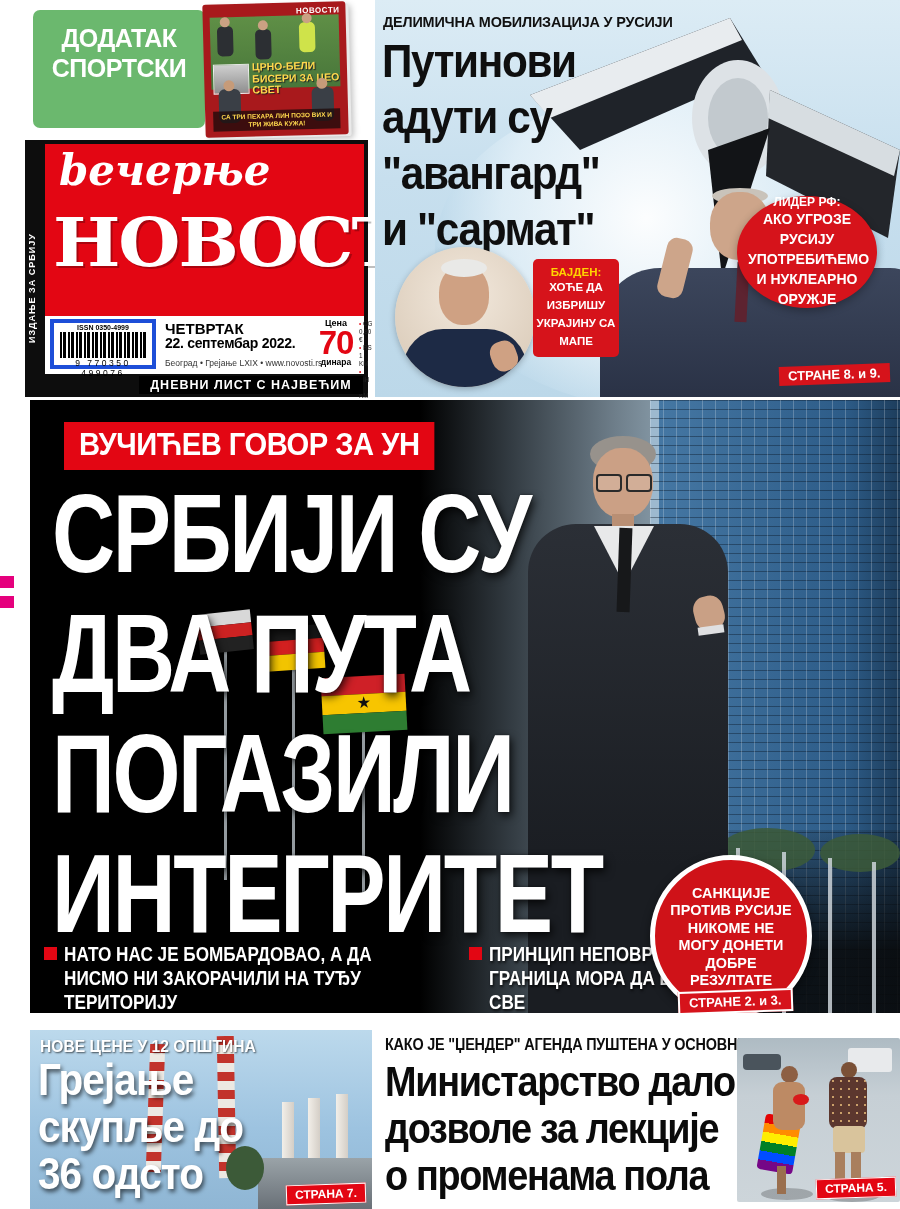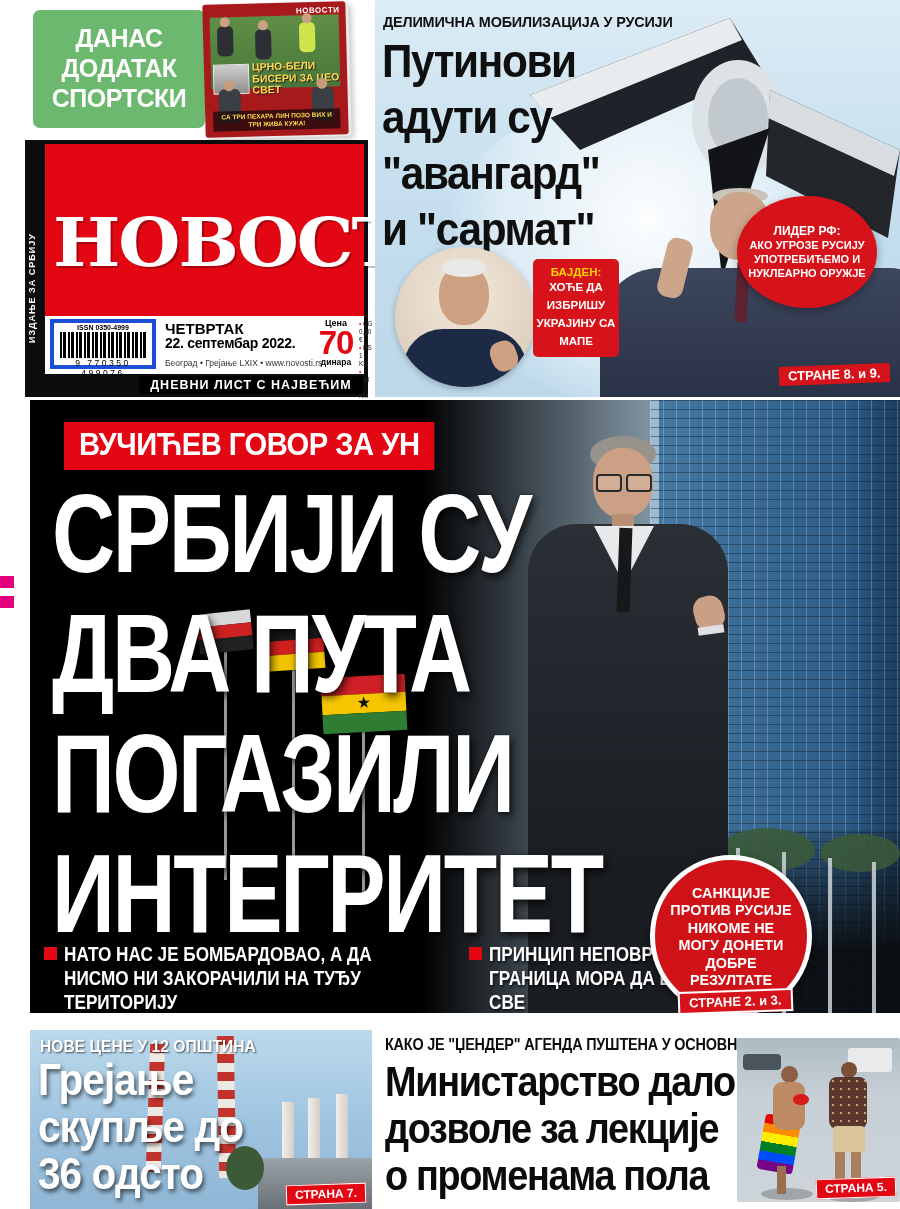--- a/index.html
+++ b/index.html
@@ -72,21 +72,21 @@
   .badge-biden .x{color:#fff;font-size:11.5px;font-weight:900;line-height:18px;display:block;}
   .putin .body{position:absolute;right:-30px;top:268px;width:330px;height:130px;background:linear-gradient(180deg,#3c465c,#2a3246);border-radius:60px 40px 0 0;}
   .putin .head{position:absolute;right:130px;top:192px;width:60px;height:68px;border-radius:46%;background:#cda58a;}
   .putin .hair{position:absolute;right:132px;top:188px;width:56px;height:16px;border-radius:50%;background:#c9c3ba;}
   .putin .arm{position:absolute;right:212px;top:238px;width:26px;height:60px;background:#cda58a;border-radius:10px;transform:rotate(14deg);}
   .putin .tie{position:absolute;right:152px;top:262px;width:12px;height:60px;background:#5d2330;transform:rotate(3deg);}
   .badge-putin{left:362px;top:196px;width:140px;height:112px;border-radius:50%;background:#d6131b;
                display:flex;flex-direction:column;align-items:center;justify-content:center;text-align:center;
                box-shadow:0 3px 8px rgba(0,0,0,.3);}
   .badge-putin .t{color:#fff;font-size:12px;font-weight:900;}
-  .badge-putin .x{color:#fff;font-size:11px;font-weight:900;line-height:14px;width:118px;}
+  .badge-putin .x{color:#fff;font-size:14px;font-weight:900;line-height:20px;width:118px;}
   .pages-strip{background:#d6131b;color:#fff;font-size:13px;font-weight:900;padding:2px 9px;transform:rotate(-2deg);}
   .tr-pages{left:404px;top:365px;}
   
   .main{left:30px;top:400px;width:870px;height:613px;background:#000;overflow:hidden;}
   .m-sky{position:absolute;left:390px;top:0;width:260px;height:613px;
          background:linear-gradient(90deg,rgba(0,0,0,0) 0,rgba(60,70,78,.85) 35%,#6e7e8a 75%,#8fa4b2 100%);}
   .m-tower{position:absolute;left:620px;top:0;width:250px;height:613px;
            background:linear-gradient(90deg,#9db9cf 0 9px,#4577a3 9px,#2d5c88 78%,#1d3d5c 100%);}
   .m-tower:after{content:"";position:absolute;inset:0;
            background:repeating-linear-gradient(90deg,rgba(255,255,255,.22) 0 1px,transparent 1px 13px),
@@ -165,40 +165,40 @@
 </style>
 </head>
 <body>
 
 <div class="page">
 
   <div class="abs mark" style="top:576px;"></div>
   <div class="abs mark" style="top:596px;"></div>
 
   <div class="abs promo-box">
-    <span>ДАНАС</span>
     <span>ДОДАТАК</span>
     <span>СПОРТСКИ</span>
   </div>
   <div class="abs mag">
     <div class="mag-grass"></div>
     <div class="mag-player" style="left:14px;top:22px;"></div>
     <div class="mag-player" style="left:52px;top:26px;"></div>
     <div class="mag-player" style="left:96px;top:20px;background:#cfe34a;"></div>
     <div class="mag-brand">НОВОСТИ</div>
     <div class="mag-face"></div>
     <div class="mag-title">ЦРНО-БЕЛИ БИСЕРИ ЗА ЦЕО СВЕТ</div>
     <div class="mag-man" style="left:14px;"></div>
     <div class="mag-man" style="right:14px;"></div>
     <div class="mag-sub">СА ТРИ ПЕХАРА ЛИН ПОЗО ВИХ И ТРИ ЖИВА КУЖА!</div>
   </div>
 
   <div class="abs mh-frame">
     <div class="mh-vert">ИЗДАЊЕ ЗА СРБИЈУ</div>
     <div class="mh-red">
+      <div class="mh-script">bечерње</div>
       <div class="mh-logo">НОВОСТИ</div>
     </div>
     <div class="mh-info">
       <div class="bc-box">
         <div class="bc-issn">ISSN 0350-4999</div>
         <div class="bc-bars"></div>
         <div class="bc-digits">9 770350 499076</div>
       </div>
       <div class="mh-day">ЧЕТВРТАК</div>
       <div class="mh-date">22. септембар 2022.</div>

